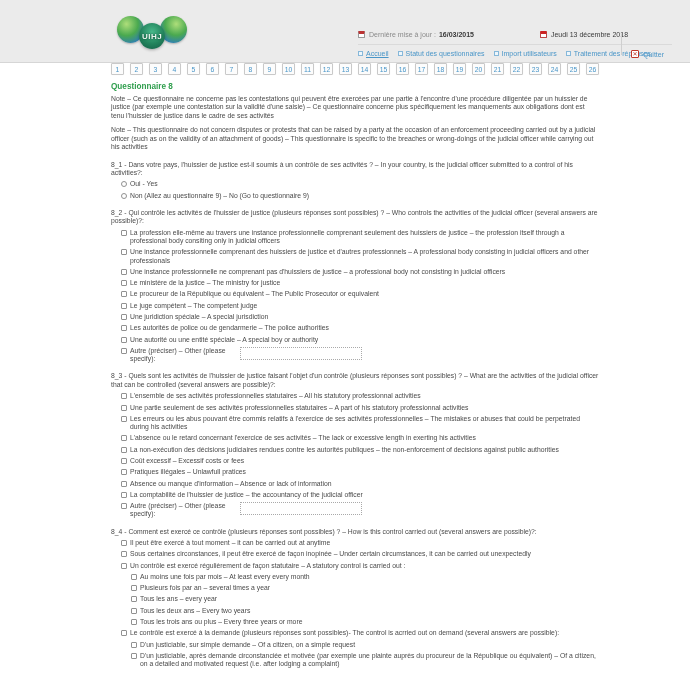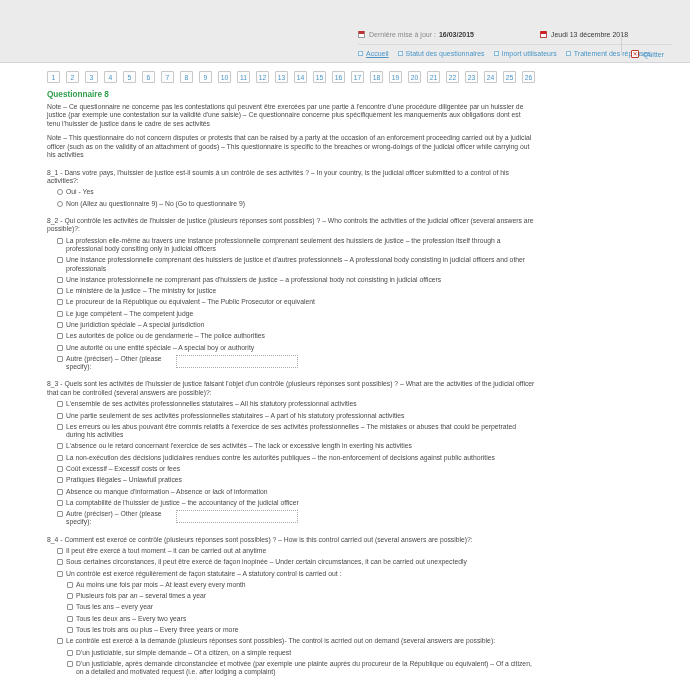--- a/index.html
+++ b/index.html
@@ -51,21 +51,21 @@
   .nav-item.active .nav-label { text-decoration:underline; }
   .nav-sq { display:inline-block; width:5px; height:5px; border:1px solid #86b8da;
             background:#eef6fb; margin-right:3px; flex:none; }
   .vdiv { position:absolute; left:621px; top:34px; height:21px; border-left:1px solid #cfcfcf; }
   .quit { position:absolute; left:631px; top:50px; display:flex; align-items:center;
           font-size:7px; color:#4a96c8; cursor:pointer; }
   .quit-x { display:inline-block; width:8px; height:8px; line-height:7px; text-align:center;
             border:1px solid #c0392b; color:#c0392b; background:#fff; font-size:6px;
             font-weight:bold; margin-right:4px; border-radius:1px; }
   
-  .main { width:488px; margin-left:47px; padding-top:8px; }
+  .main { width:488px; margin-left:111px; }
   .tabs { display:flex; justify-content:space-between; margin-bottom:7px; }
   .tab { width:13px; height:12px; line-height:11px; text-align:center; flex:none;
          border:1px solid #c9c9c9; background:#fcfcfc; color:#4a96c8; font-size:6.8px;
          border-radius:1px; cursor:pointer; box-shadow:0 0 1px rgba(0,0,0,.08); }
   .title { color:#2f9e4d; font-weight:bold; font-size:8.2px; margin:3px 0 4px 0; }
   .subtitle { color:#2f9e4d; font-size:7.4px; margin:0 0 6px 0; }
   .note { font-size:6.8px; line-height:1.24; margin:0 0 6px 0; color:#4a4a4a; }
   .question { margin-top:9px; }
   .qtext { font-size:6.8px; line-height:1.24; color:#4a4a4a; }
   .opts { margin-left:10px; }
@@ -78,20 +78,25 @@
   .opt label { color:#4a4a4a; cursor:pointer; }
   .opt.has-ta label { flex:none; width:102px; }
   .opt.has-ta textarea { flex:none; width:122px; height:13px; margin-left:8px;
                          border:1px dotted #a9a9a9; background:#fff; resize:none;
                          font-size:6.5px; font-family:"Liberation Sans",sans-serif; }
 </style>
 </head>
 <body>
 
 <div class="header">
+  <div class="logo">
+    <div class="globe globe-l"></div>
+    <div class="globe globe-r"></div>
+    <div class="globe globe-c">UIHJ</div>
+  </div>
   <div class="hc">
     <div class="dates">
       <span class="cal-icon gray"></span>
       <span>Dernière mise à jour :</span>
       <span class="upd-value">16/03/2015</span>
       <span class="gap"></span>
       <span class="cal-icon"></span>
       <span class="today">Jeudi 13 décembre 2018</span>
     </div>
     <div class="nav">

